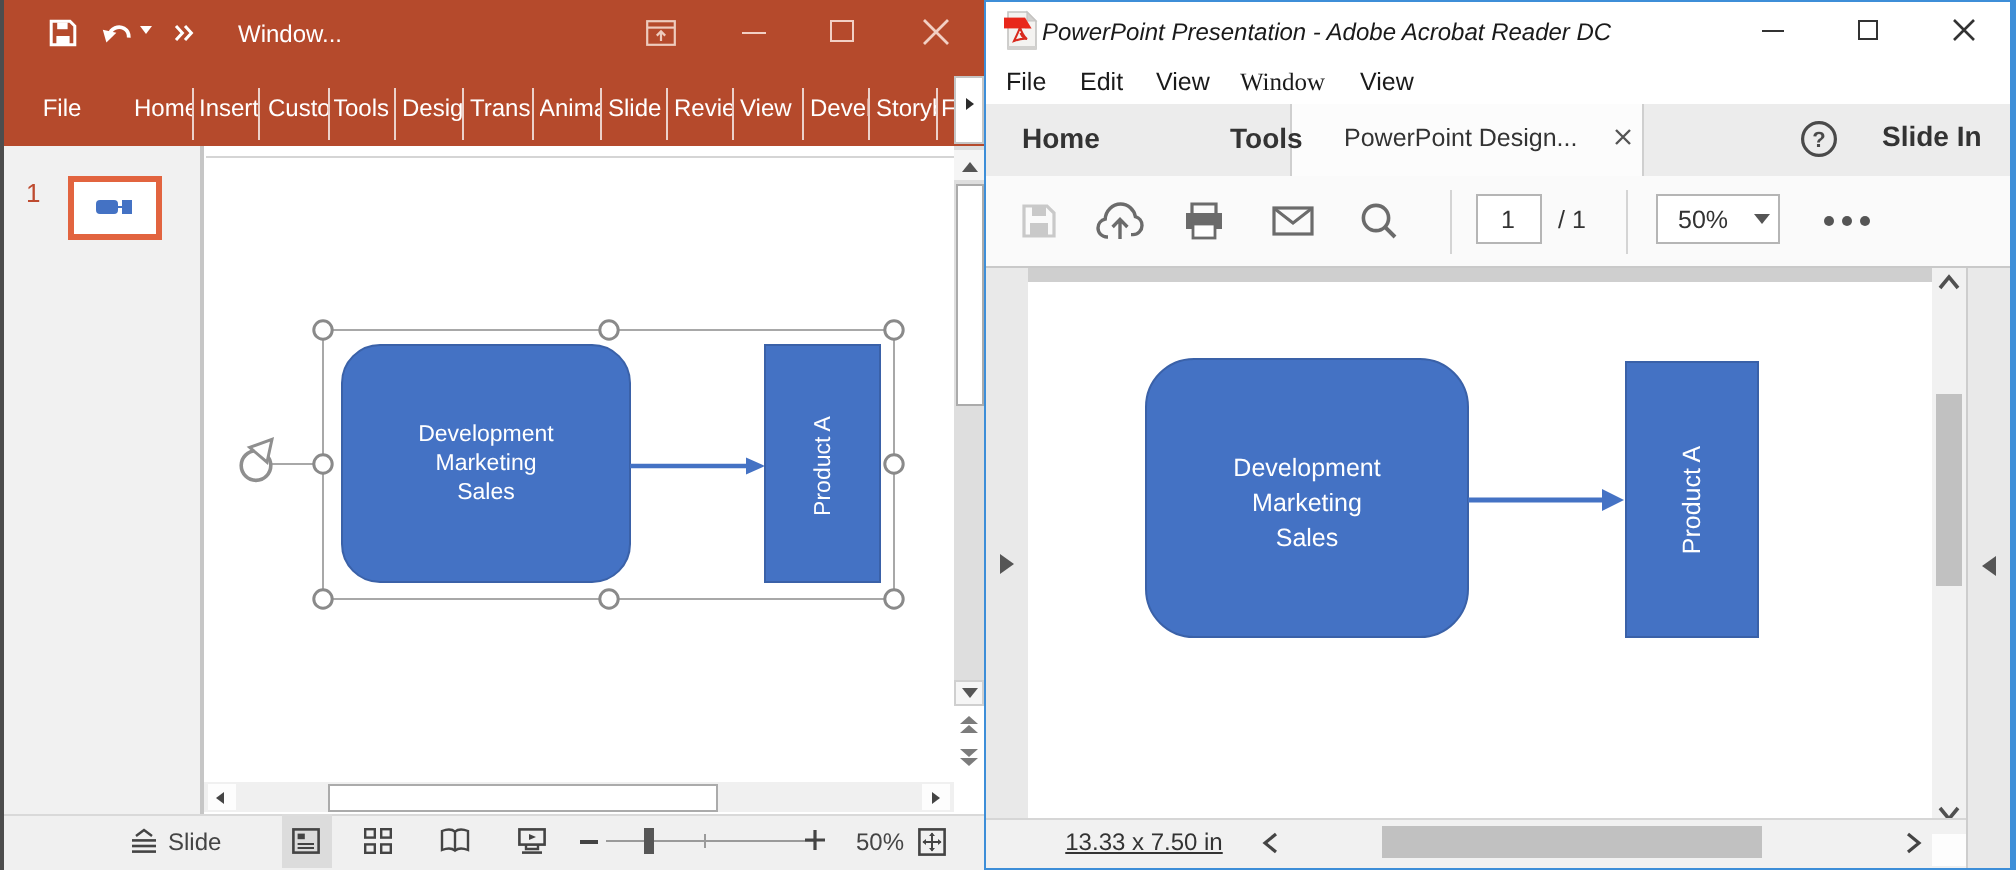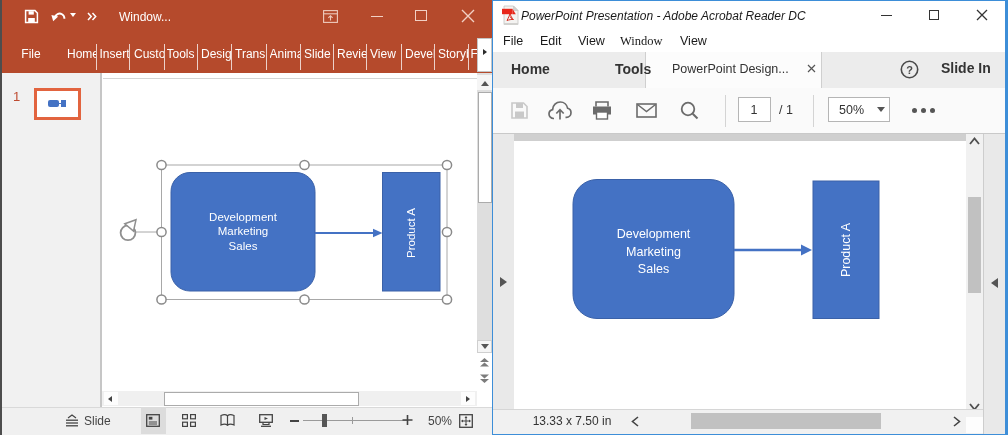--- a/index.html
+++ b/index.html
@@ -305,21 +305,21 @@
   </svg>
   <div class="abs" style="left:476px;top:197px;width:13px;height:96px;background:#c1c1c1;"></div>
   <svg class="abs" style="left:477px;top:403px;" width="11" height="8" viewBox="0 0 11 8">
     <path d="M1 1 L5.5 6.5 L10 1" fill="none" stroke="#505050" stroke-width="1.8"></path>
   </svg>
 
   <div class="abs" style="left:491px;top:134px;width:22.5px;height:300px;background:#e9e9e9;border-left:1px solid #cdcdcd;"></div>
   <div class="abs" style="left:499px;top:278px;width:0;height:0;border-top:5.5px solid transparent;border-bottom:5.5px solid transparent;border-right:7px solid #555;"></div>
 
   <div class="abs" style="left:1px;top:409px;width:490px;height:24.6px;background:#f1f1f1;border-top:1px solid #d6d6d6;"></div>
-  <div class="abs ctr" style="left:80px;top:421px;font-size:12px;color:#333;">13.33 x 7.50 in</div>
+  <div class="abs ctr" style="left:80px;top:421px;font-size:12px;color:#333;text-decoration:underline;">13.33 x 7.50 in</div>
   <svg class="abs" style="left:139px;top:416px;" width="8" height="11" viewBox="0 0 8 11">
     <path d="M7 1 L1.5 5.5 L7 10" fill="none" stroke="#444" stroke-width="1.6"></path>
   </svg>
   <div class="abs" style="left:199px;top:413px;width:190px;height:16px;background:#c1c1c1;"></div>
   <svg class="abs" style="left:461px;top:416px;" width="8" height="11" viewBox="0 0 8 11">
     <path d="M1 1 L6.5 5.5 L1 10" fill="none" stroke="#444" stroke-width="1.6"></path>
   </svg>
   <div class="abs" style="left:474px;top:417px;width:17px;height:16px;background:#fdfdfd;"></div>
 
   <div class="abs" style="left:0;top:0;width:516px;height:1.4px;background:#3d8ed8;"></div>

